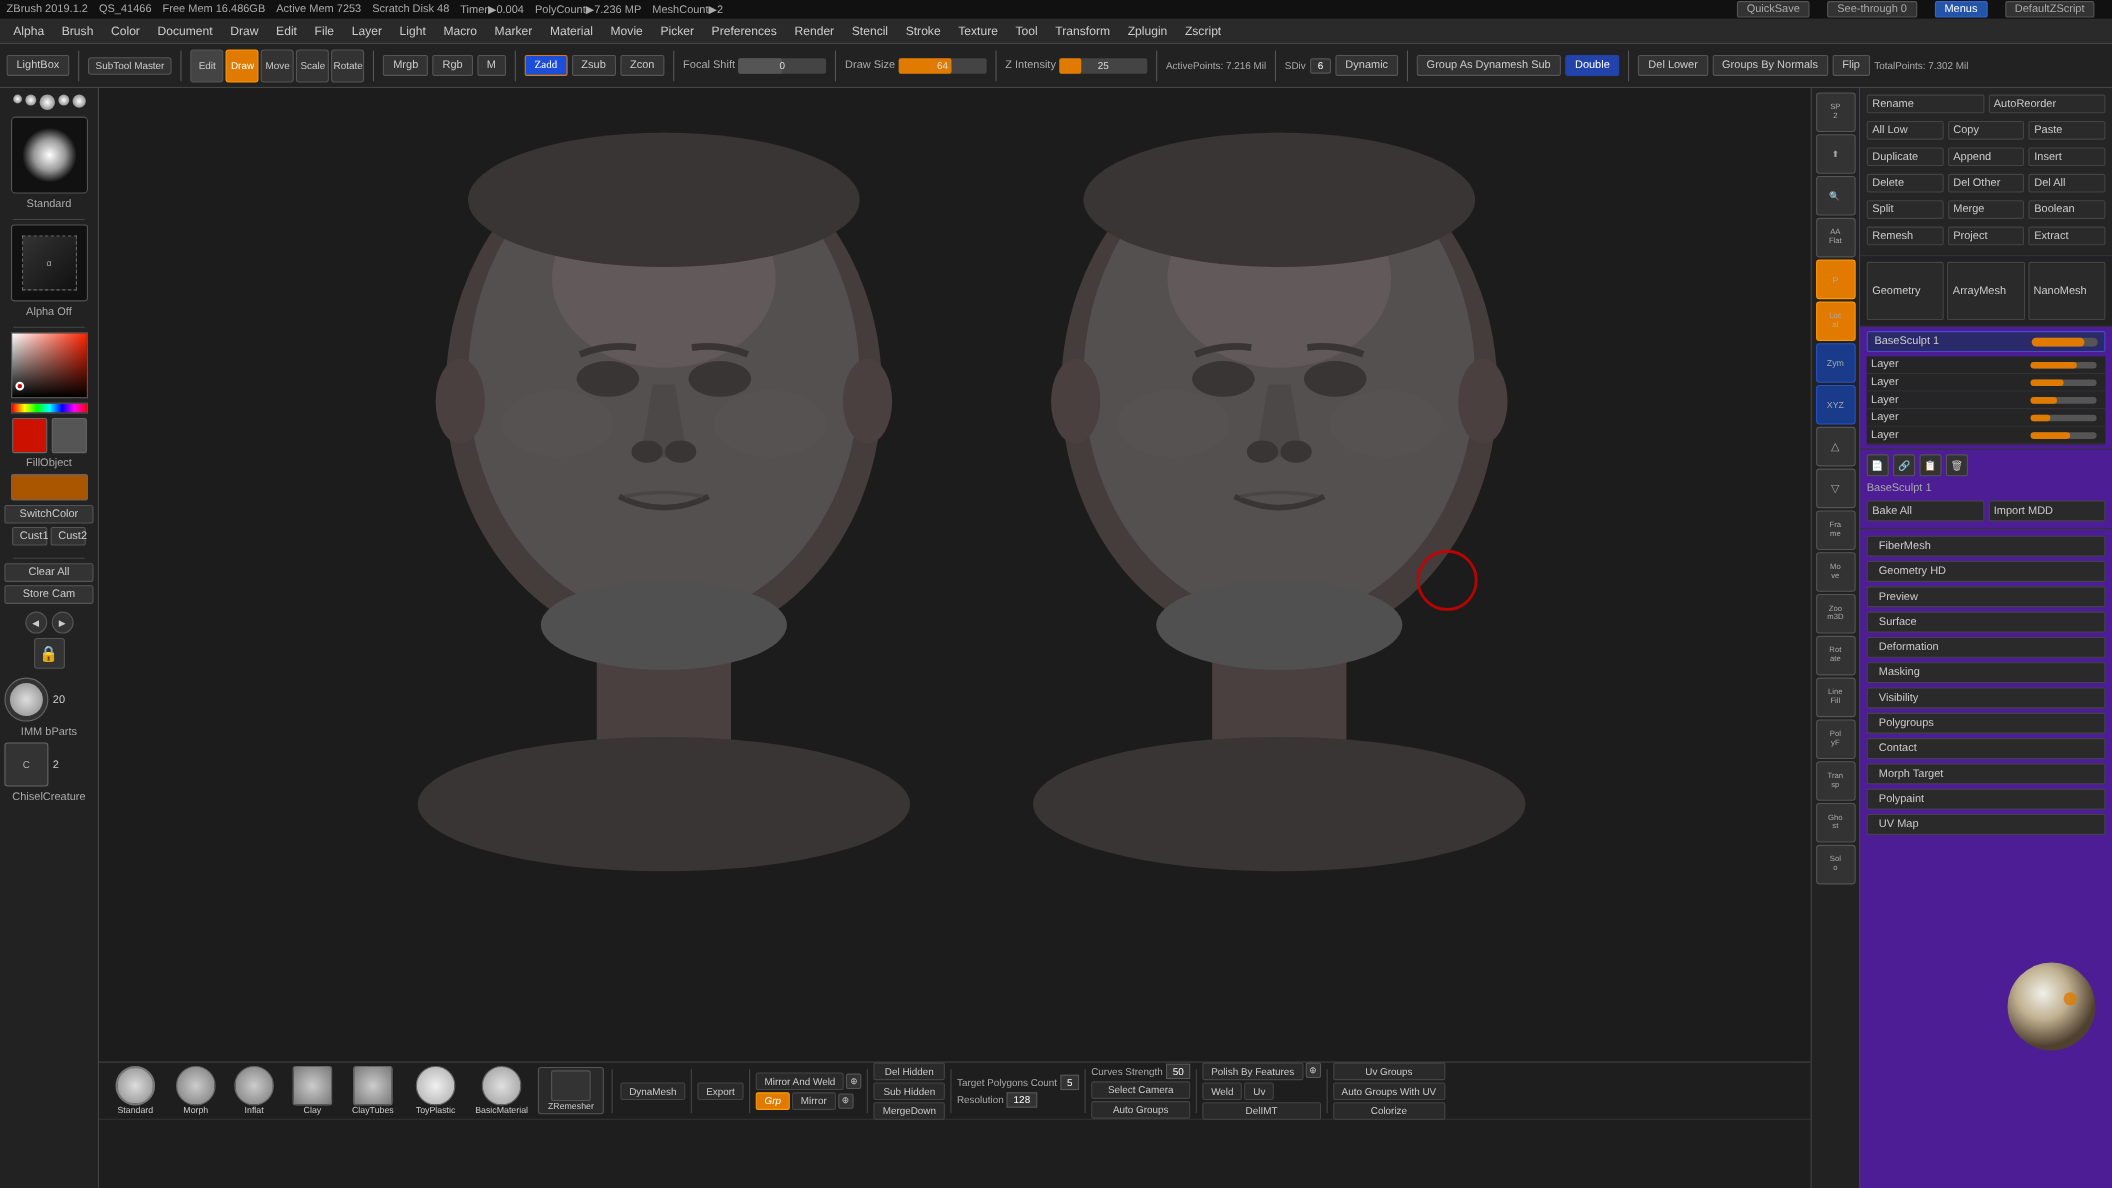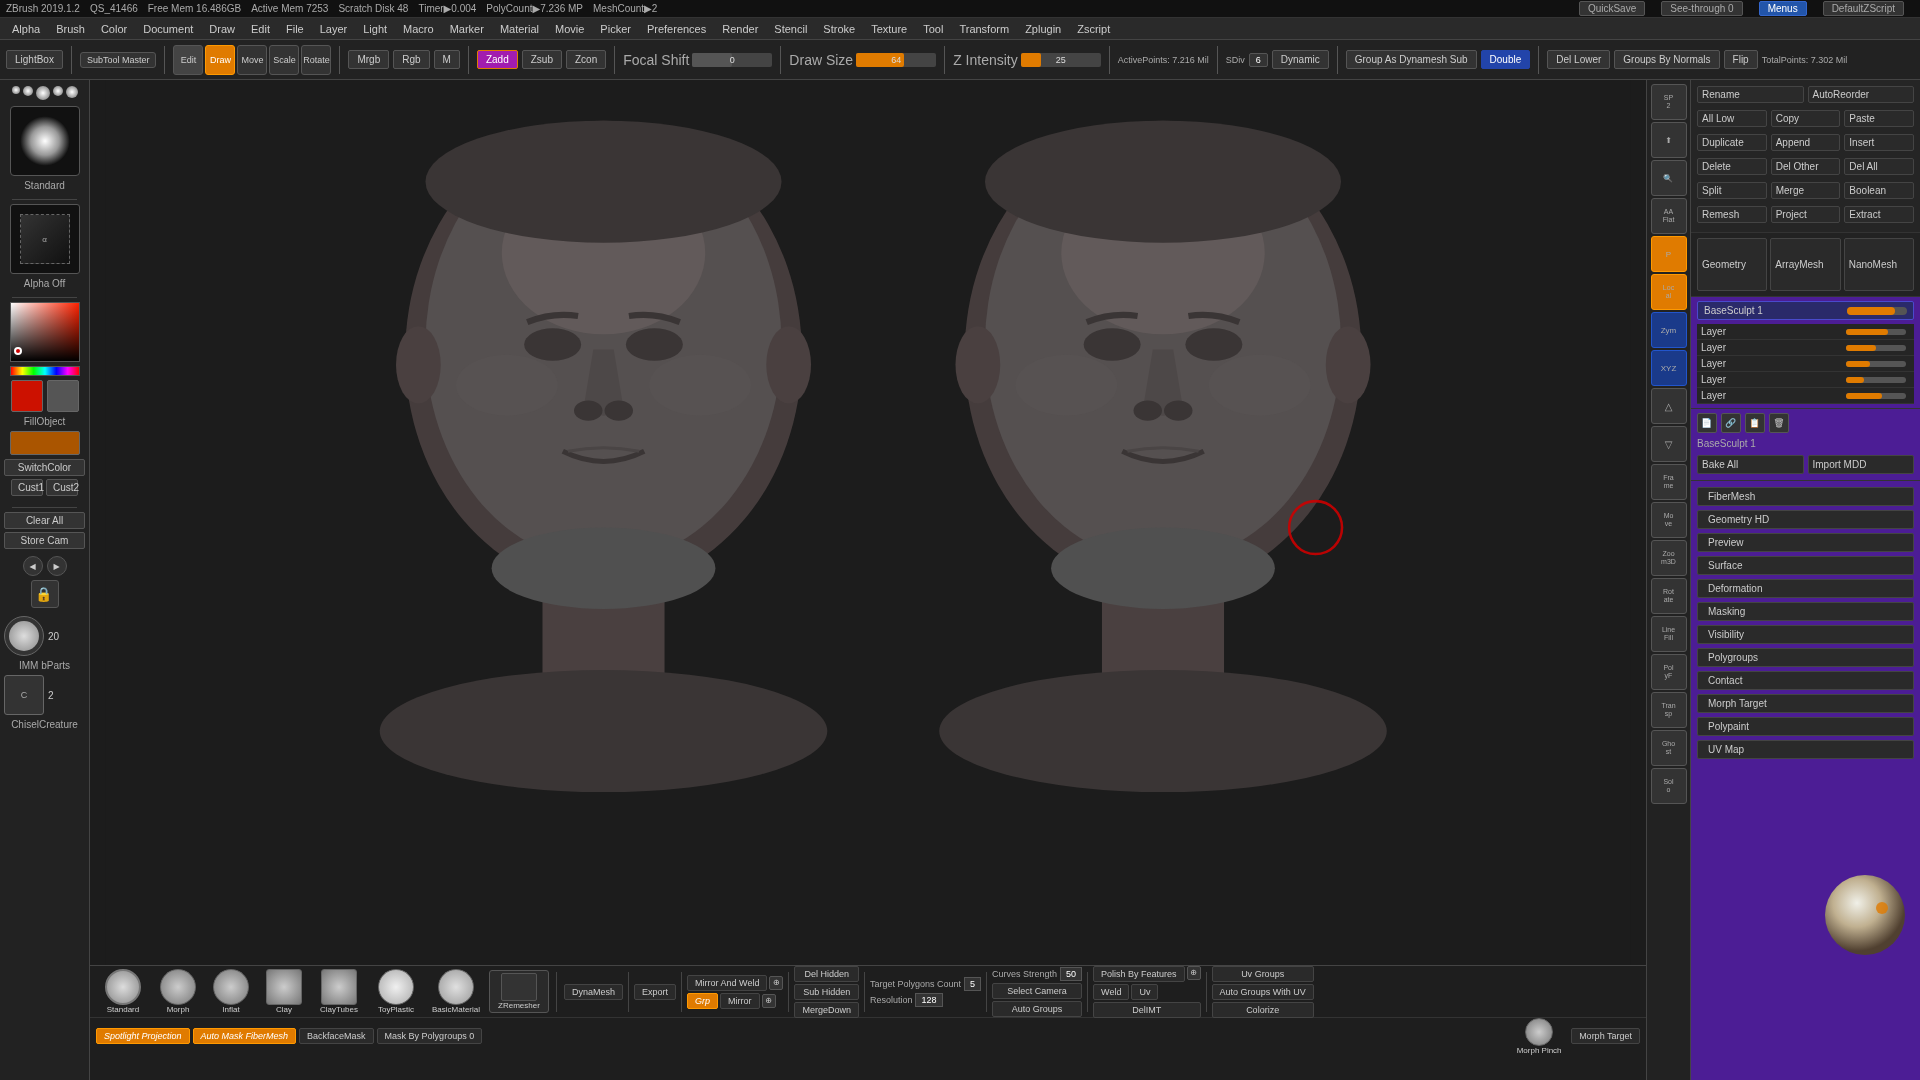--- a/index.html
+++ b/index.html
@@ -71,43 +71,44 @@
       background: #333;
       border: 1px solid #555;
       color: #ccc;
       padding: 3px 8px;
       font-size: 10px;
       border-radius: 2px;
       cursor: pointer;
       white-space: nowrap;
     }
     .toolbar-btn.active {
-      background: #a21caf;
+      background: #1d4ed8;
       border-color: #e07b00;
       color: #fff;
+      font-family: Liberation Serif, serif;
     }
     .toolbar-btn.blue {
       background: #2244aa;
       border-color: #2244aa;
       color: #fff;
     }
 
     .toolbar-separator {
       width: 1px;
       height: 28px;
       background: #555;
       margin: 0 4px;
     }
 
     .slider-group {
       display: flex;
       align-items: center;
       gap: 3px;
     }
-    .slider-label { font-size: 14px; color: #aaa; }
+    .slider-label { font-size: 10px; color: #aaa; }
     .slider-track {
       width: 80px;
       height: 14px;
       background: #444;
       border-radius: 2px;
       position: relative;
     }
     .slider-fill {
       height: 100%;
       background: #555;
@@ -736,35 +737,20 @@
 
     <div style="width:1px;height:40px;background:#444;margin:0 2px;"></div>
 
     <div style="display:flex;flex-direction:column;gap:2px;">
       <button class="bt-btn">Uv Groups</button>
       <button class="bt-btn">Auto Groups With UV</button>
       <button class="bt-btn">Colorize</button>
     </div>
   </div>
 
-  <div style="display:flex;align-items:center;padding:3px 6px;gap:3px;height:36px;">
-    <button class="bt-btn orange">Spotlight Projection</button>
-    <button class="bt-btn orange">Auto Mask FiberMesh</button>
-    <button class="bt-btn">BackfaceMask</button>
-    <button class="bt-btn">Mask By Polygroups 0</button>
-
-    <div style="flex:1;"></div>
-
-    <div style="display:flex;flex-direction:column;align-items:center;width:50px;">
-      <div style="width:28px;height:28px;border-radius:50%;background:radial-gradient(circle,#ccc,#777);border:1px solid #666;"></div>
-      <span style="font-size:8px;color:#ccc;text-align:center;">Morph Pinch</span>
-    </div>
-
-    <button class="bt-btn" style="margin-left:4px;">Morph Target</button>
-  </div>
 </div>
 
 <div class="vert-icon-panel">
   <div class="icon-btn" style="font-size:7px;line-height:1.2;">SP<br>2</div>
   <div class="icon-btn" style="font-size:8px;">⬆</div>
   <div class="icon-btn" style="font-size:8px;">🔍</div>
   <div class="icon-btn" style="font-size:7px;line-height:1.2;">AA<br>Flat</div>
   <div class="icon-btn active" style="font-size:8px;">P</div>
   <div class="icon-btn active" style="font-size:7px;line-height:1.2;">Loc<br>al</div>
   <div class="icon-btn blue-btn" style="font-size:8px;">Zym</div>

